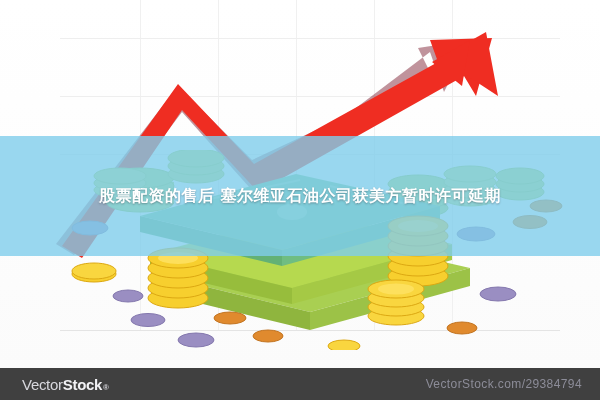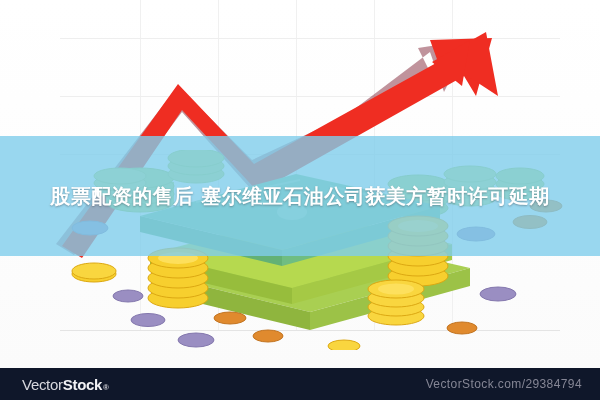--- a/index.html
+++ b/index.html
@@ -22,28 +22,28 @@
 
   
   .money{position:absolute;left:0;top:150px;width:600px;height:200px;}
 
   
   .band{position:absolute;left:0;top:136px;width:600px;height:120px;
     background:rgba(128,205,235,0.80);}
   .headline{position:absolute;left:0;top:136px;width:600px;height:120px;
     display:flex;align-items:center;justify-content:center;
     padding:4px 18px;box-sizing:border-box;
-    color:#ffffff;font-size:20px;font-weight:bold;line-height:1.42;
+    color:#ffffff;font-size:16px;font-weight:bold;line-height:1.42;
     text-align:center;letter-spacing:0.5px;
     text-shadow:0 1px 2px rgba(60,70,80,0.45);
     font-family:"DejaVu Sans","Liberation Sans",sans-serif;}
 
   
   .footer{position:absolute;left:0;top:368px;width:600px;height:32px;
-    background:#0f172a;display:flex;align-items:center;}
+    background:#404040;display:flex;align-items:center;}
   .logo{position:absolute;left:22px;top:50%;transform:translateY(-50%);
     font-size:15px;font-weight:bold;color:#f2f2f5;letter-spacing:-0.3px;
     display:flex;align-items:baseline;}
   .logo .light{font-weight:normal;color:#d8d8de;}
   .logo .reg{font-size:8px;vertical-align:super;margin-left:1px;color:#d8d8de;}
   .wm{position:absolute;right:18px;top:50%;transform:translateY(-50%);
     font-size:12px;color:#9a9aa8;letter-spacing:0.4px;opacity:.85;}
   .footer-top-edge{position:absolute;left:0;top:368px;width:600px;height:1px;
     background:#2a2a3c;}
 </style>

